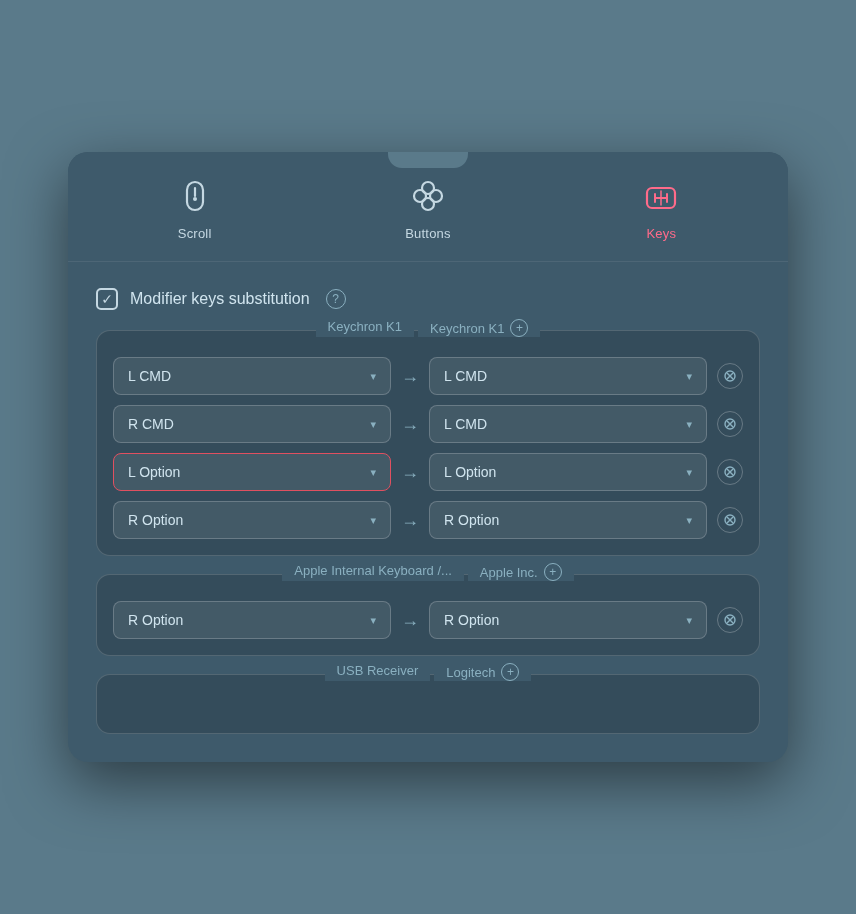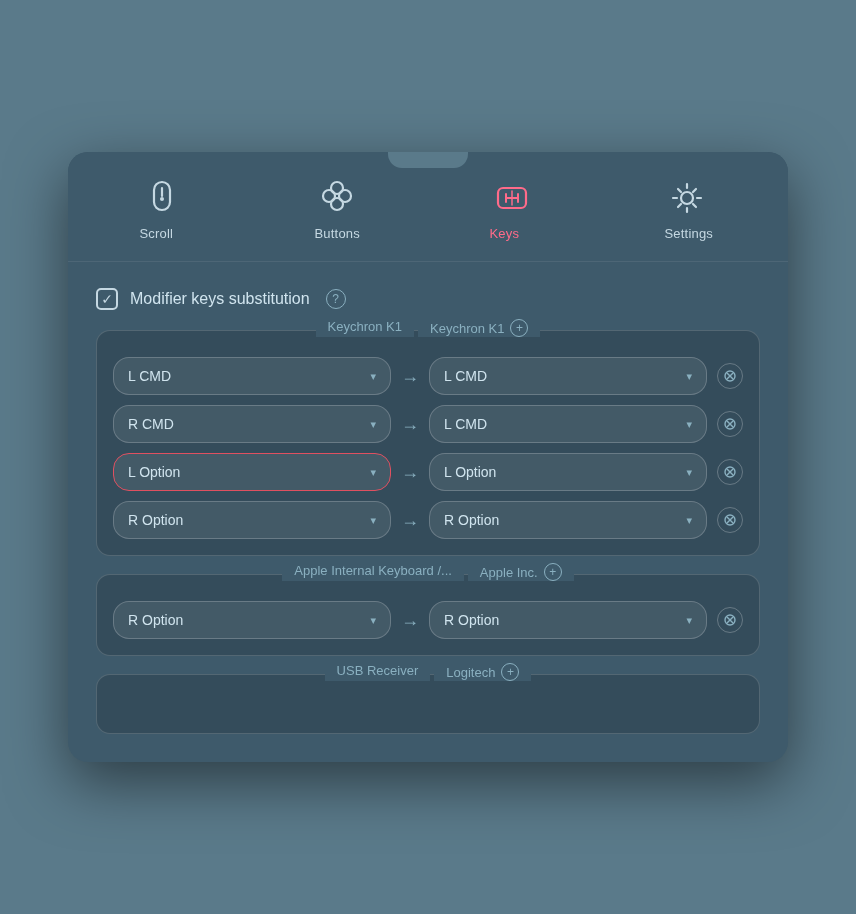--- a/index.html
+++ b/index.html
@@ -41,20 +41,21 @@
       justify-content: space-around;
       align-items: center;
       padding: 18px 10px 14px;
       border-bottom: 1px solid rgba(255,255,255,0.08);
       background: #3e5a6b;
     }
 
     .toolbar-item {
       display: flex;
       flex-direction: column;
+      align-items: center;
       gap: 6px;
       cursor: pointer;
       padding: 6px 14px;
       border-radius: 10px;
       color: #c5d8e2;
       transition: background 0.15s;
       min-width: 80px;
     }
 
     .toolbar-item.active {
@@ -191,21 +192,21 @@
     .mapping-row {
       display: flex;
       align-items: center;
       gap: 10px;
     }
 
     .key-select {
       flex: 1;
       background: rgba(255,255,255,0.08);
       border: 1.5px solid rgba(255,255,255,0.2);
-      border-radius: 16px;
+      border-radius: 8px;
       padding: 10px 14px;
       color: #d0e4ee;
       font-size: 14px;
       display: flex;
       align-items: center;
       justify-content: space-between;
       cursor: pointer;
       min-width: 170px;
       gap: 20px;
     }
@@ -281,29 +282,20 @@
         <svg width="44" height="44" viewBox="0 0 44 44">
           <rect x="8" y="12" width="28" height="20" rx="5" fill="none" stroke="#ff6b8a" stroke-width="2.2"></rect>
           <path d="M16 18 L16 26 M28 18 L28 26 M16 22 L28 22" stroke="#ff6b8a" stroke-width="2" stroke-linecap="round" fill="none"></path>
           <path d="M22 15 L22 29" stroke="#ff6b8a" stroke-width="1.5" stroke-linecap="round"></path>
         </svg>
       </div>
       <span class="label" style="color:#ff6b8a">Keys</span>
     </div>
 
 
-    <div class="toolbar-item">
-      <div class="icon">
-        <svg width="44" height="44" viewBox="0 0 44 44">
-          <circle cx="22" cy="22" r="6" fill="none" stroke="#c5d8e2" stroke-width="2.2"></circle>
-          <path d="M22 8 L22 12 M22 32 L22 36 M8 22 L12 22 M32 22 L36 22 M13 13 L16 16 M28 28 L31 31 M31 13 L28 16 M16 28 L13 31" stroke="#c5d8e2" stroke-width="2.2" stroke-linecap="round" fill="none"></path>
-        </svg>
-      </div>
-      <span class="label">Settings</span>
-    </div>
 
   </div>
 
   <div class="content">
 
     <div class="modifier-row">
       <div class="checkbox-wrapper">
         <div class="checkbox">✓</div>
       </div>
       <span class="modifier-label">Modifier keys substitution</span>

